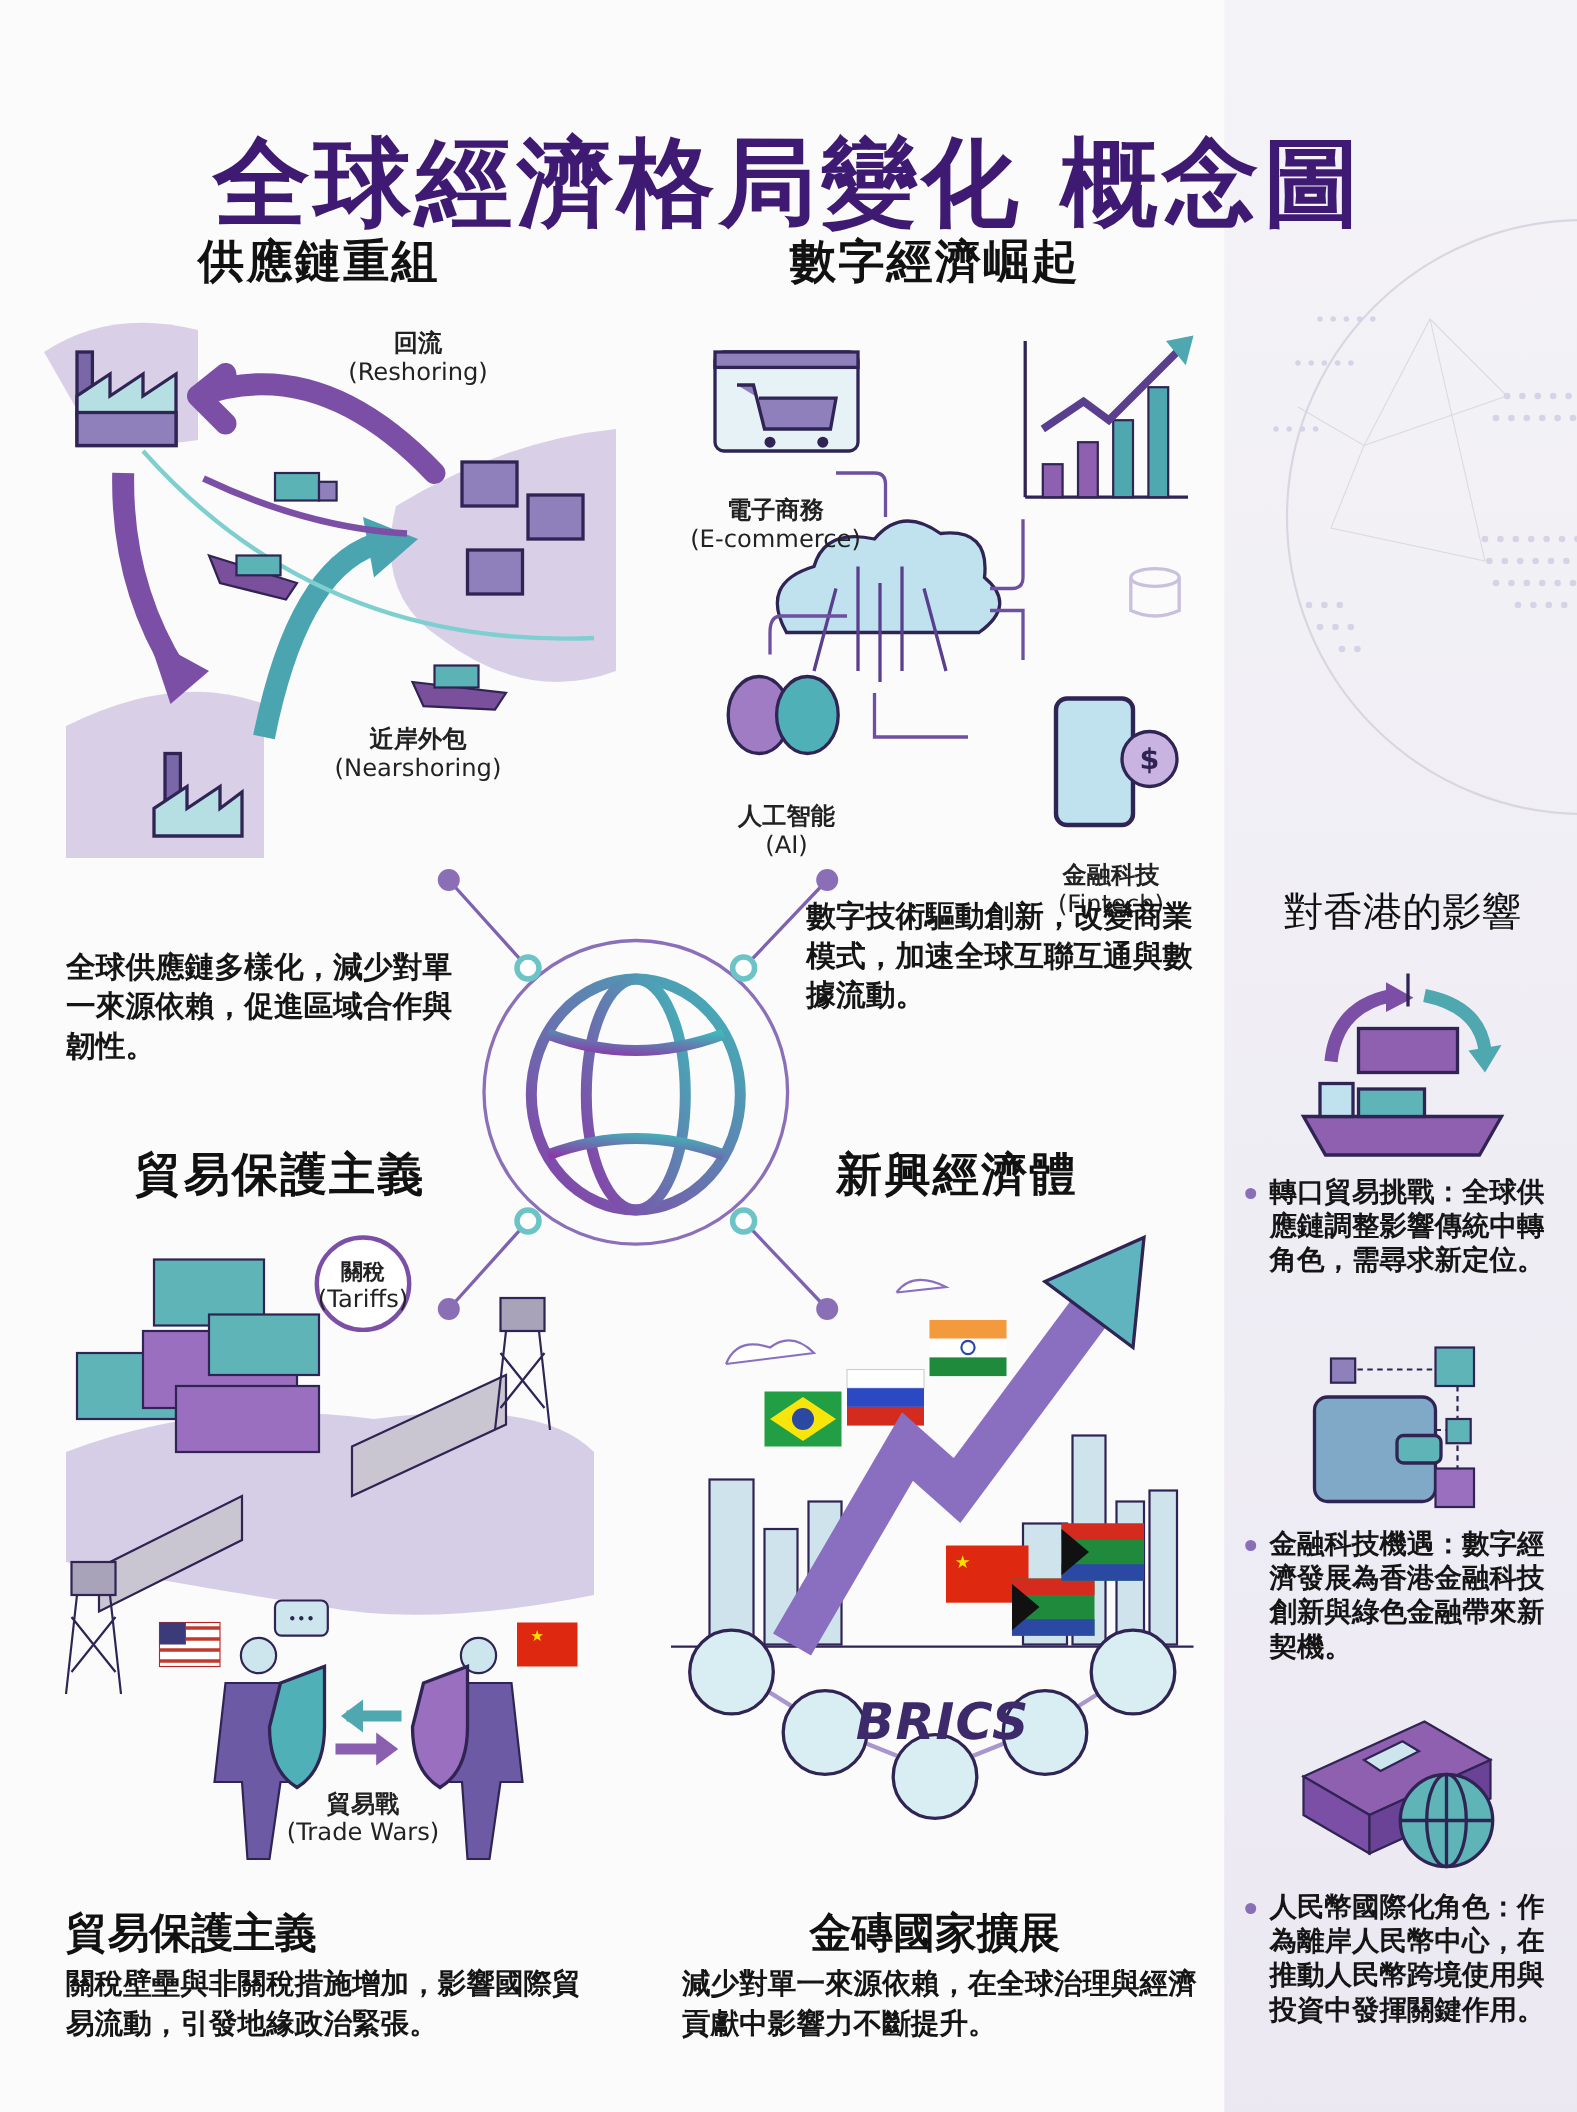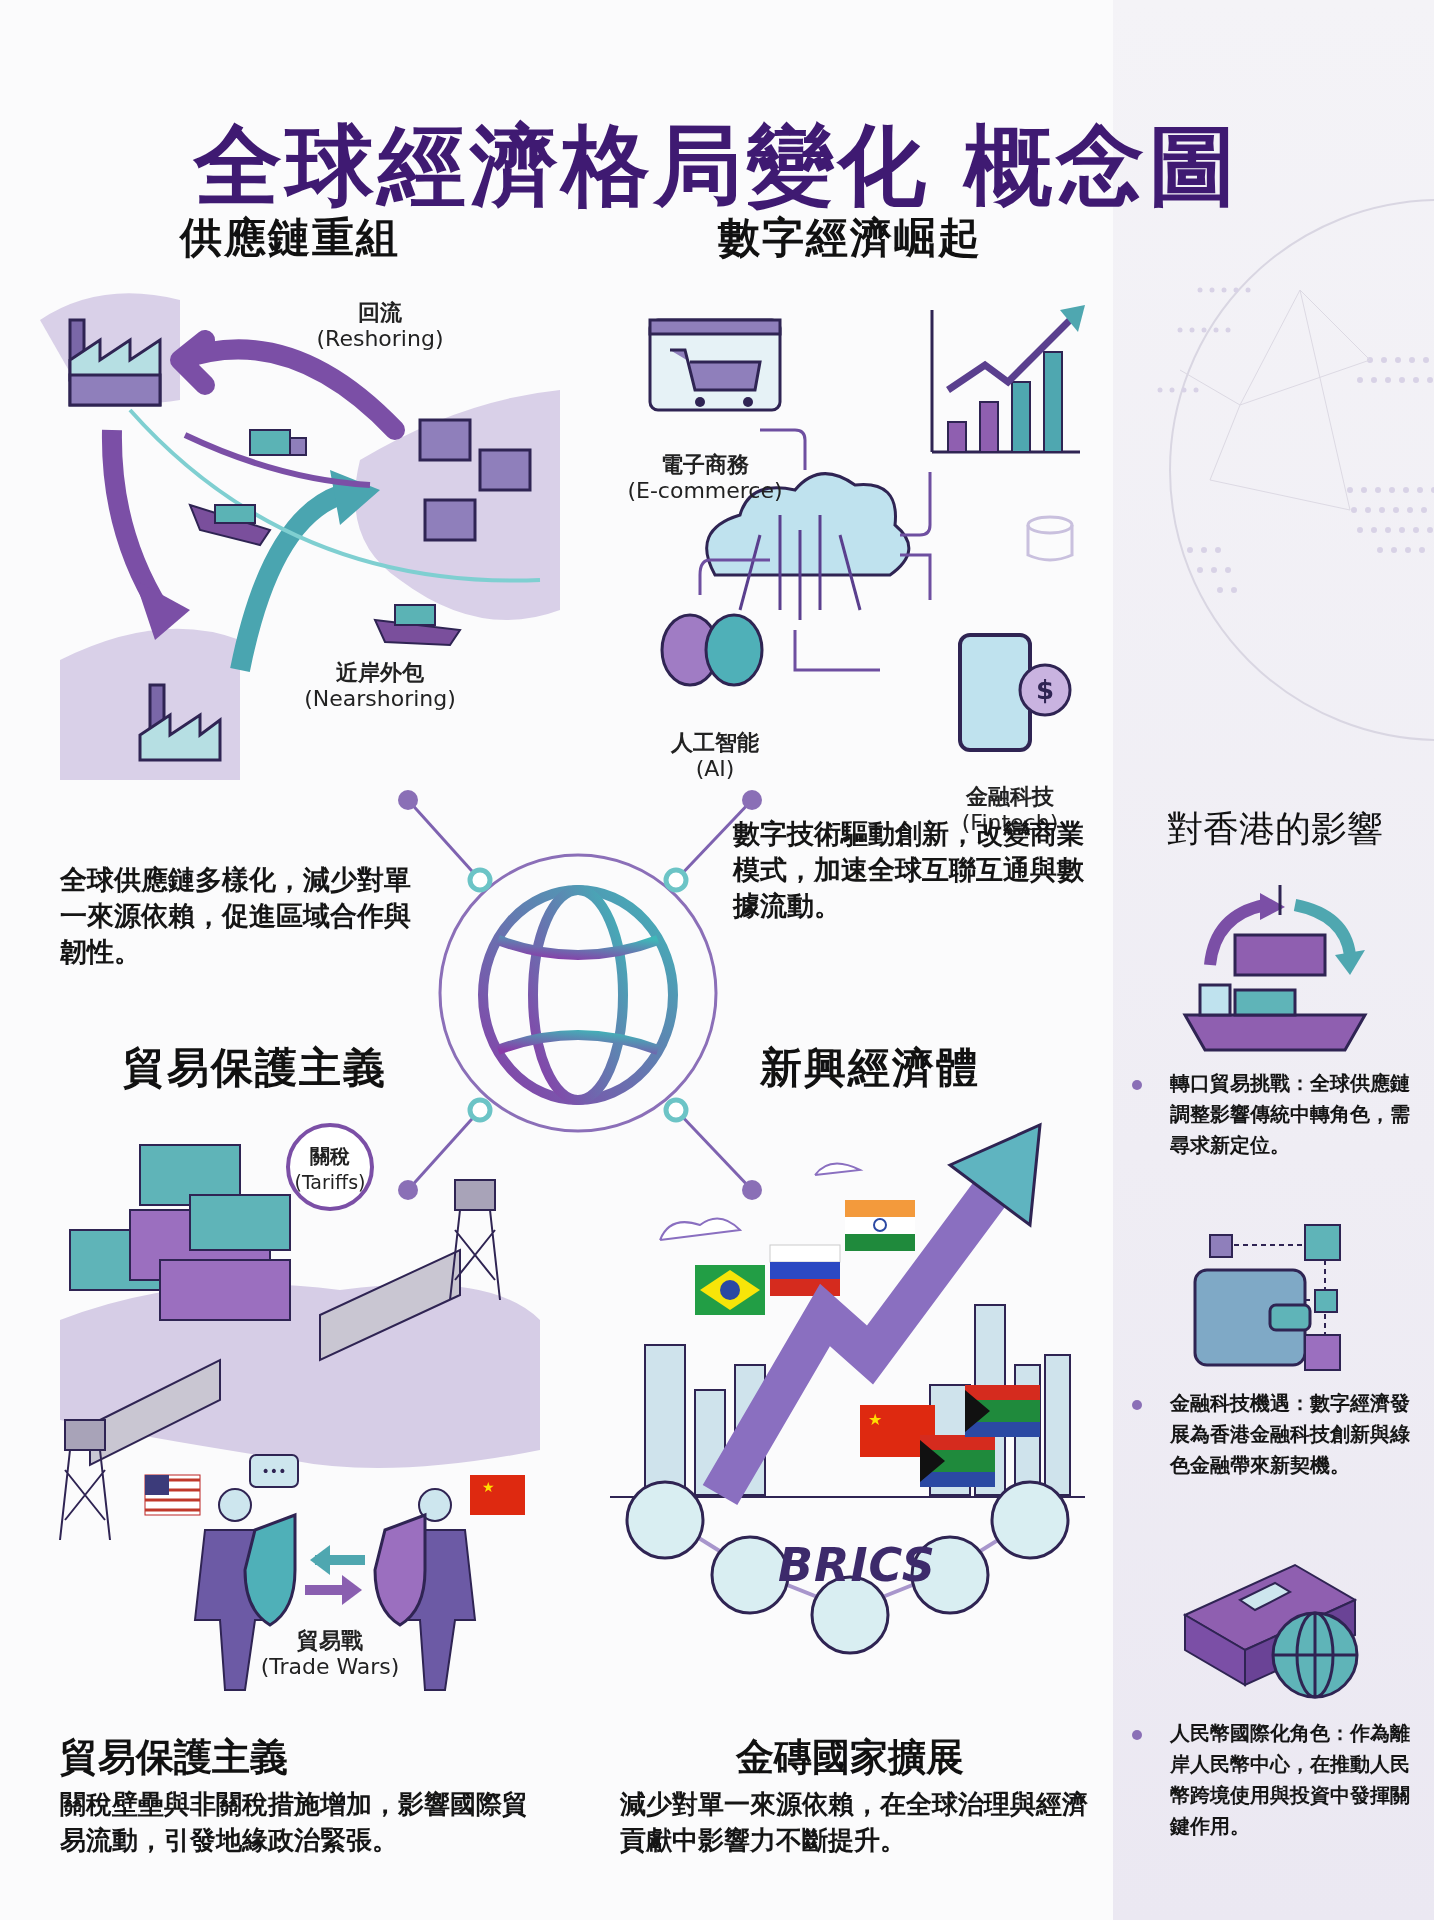--- a/index.html
+++ b/index.html
@@ -20,21 +20,21 @@
   .qtitle {
     position: absolute; font-size: 42px; font-weight: bold; color: #111; text-align: center; letter-spacing: 2px;
   }
   .label { position: absolute; text-align: center; font-size: 22px; font-weight: bold; color: #222; line-height: 26px; }
   .label .en { font-weight: normal; font-size: 22px; }
   .desc { position: absolute; font-size: 27px; font-weight: bold; color: #151515; line-height: 36px; }
   .subhead { position: absolute; font-size: 38px; font-weight: bold; color: #111; }
   .hk-title { position: absolute; left: 1130px; top: 805px; width: 290px; text-align: center; font-size: 36px; font-weight: normal; color: #111; }
   .hk-item { position: absolute; left: 1130px; width: 290px; }
   .hk-item .bullet { position: absolute; left: 2px; top: 12px; width: 10px; height: 10px; border-radius: 50%; background: #8a6fb6; }
-  .hk-item .txt { margin-left: 40px; font-size: 20px; font-weight: bold; line-height: 31px; color: #151515; }
+  .hk-item .txt { margin-left: 24px; font-size: 25px; font-weight: bold; line-height: 31px; color: #151515; }
   svg { position: absolute; overflow: visible; }
   .brics { position: absolute; left: 778px; top: 1538px; width: 140px; text-align: center; font-size: 46px; font-weight: bold; color: #3d2a6b; letter-spacing: 1px; font-style: italic; }
 </style>
 </head>
 <body>
 
 <div class="sidebar-bg"></div>
 
 <svg style="left:1140px;top:210px" width="300" height="400" viewBox="0 0 300 400">
   <circle cx="300" cy="260" r="270" fill="none" stroke="#d9d6e2" stroke-width="2"></circle>
@@ -330,21 +330,21 @@
       <polygon points="322,470 302,455 302,485" fill="#8a5fb0"></polygon>
   </g>
   <g>
       <rect x="210" y="335" width="48" height="32" rx="6" fill="#cde6ee" stroke="#2f2453" stroke-width="2"></rect>
       <text x="234" y="356" text-anchor="middle" font-size="14" fill="#2f2453" font-family="DejaVu Sans, sans-serif">•••</text>
     </g>
 </svg>
 
 <div class="label" style="left:280px;top:1143px;width:100px;font-size:20px">
   <div>關稅</div>
-  <div class="en" style="font-size:19px">(Tariffs)</div>
+  <div class="en" style="font-size:22px">(Tariffs)</div>
 </div>
 <div class="label" style="left:255px;top:1628px;width:150px">
   <div>貿易戰</div>
   <div class="en">(Trade Wars)</div>
 </div>
 
 <div class="subhead" style="left:60px;top:1732px">貿易保護主義</div>
 <div class="desc" style="left:60px;top:1786px;width:480px;font-size:26px">關稅壁壘與非關稅措施增加，影響國際貿易流動，引發地緣政治緊張。</div>
 
 <div class="qtitle" style="left:720px;top:1040px;width:300px">新興經濟體</div>

